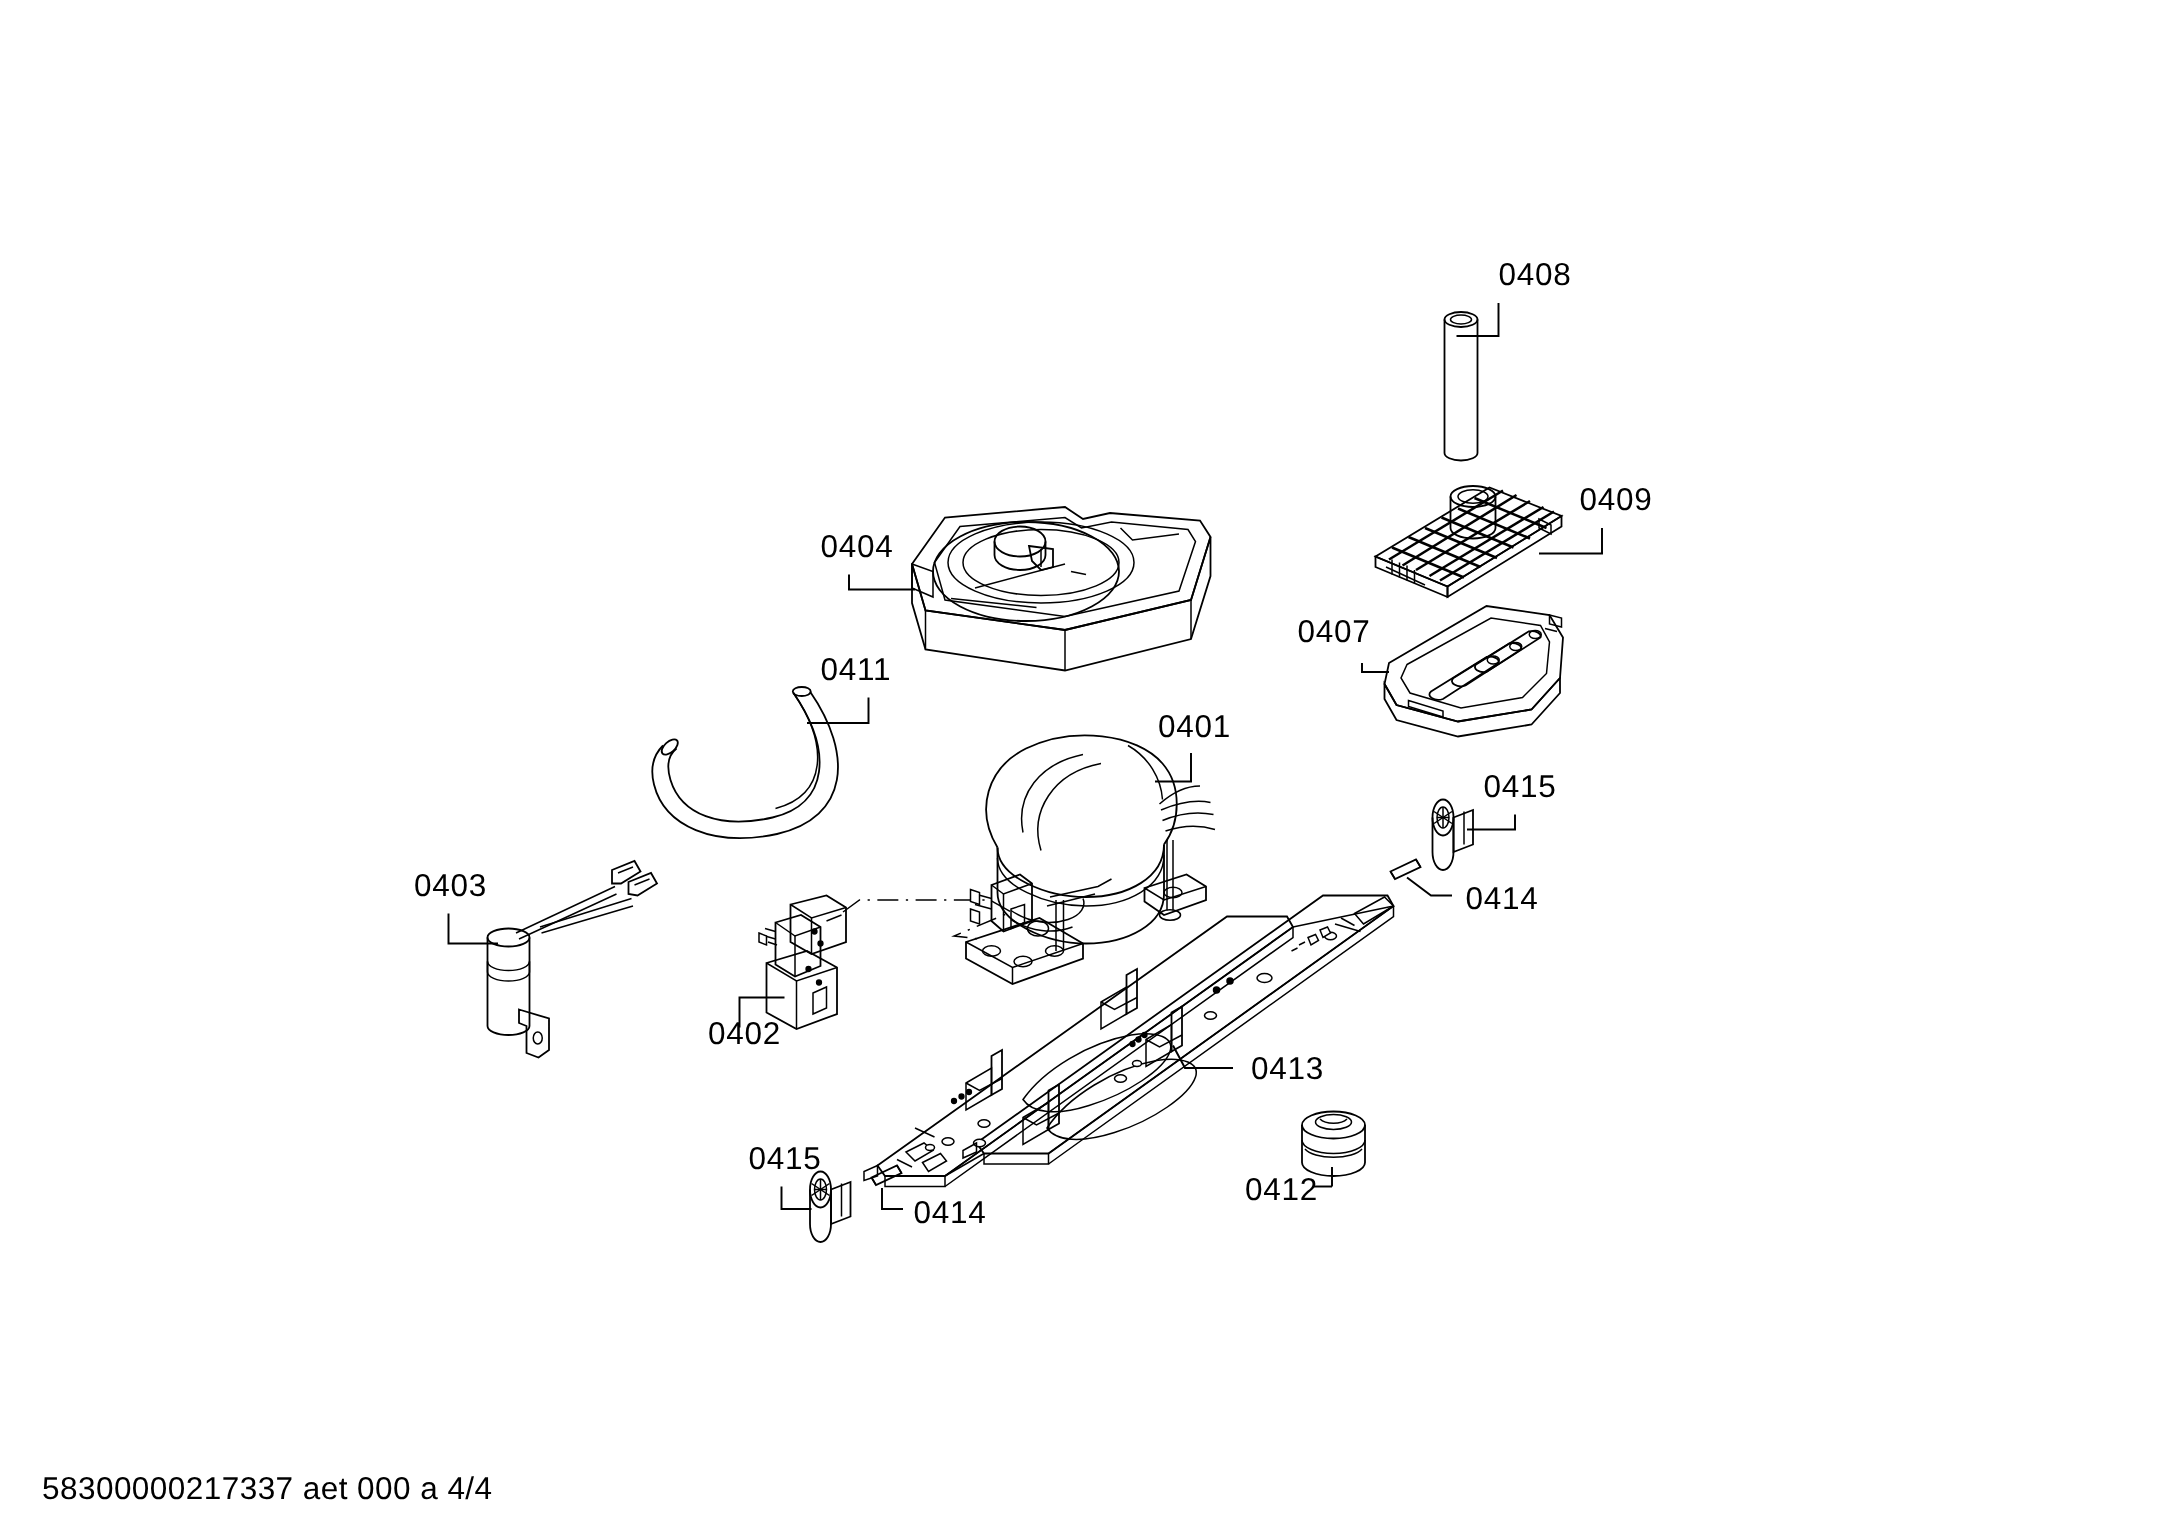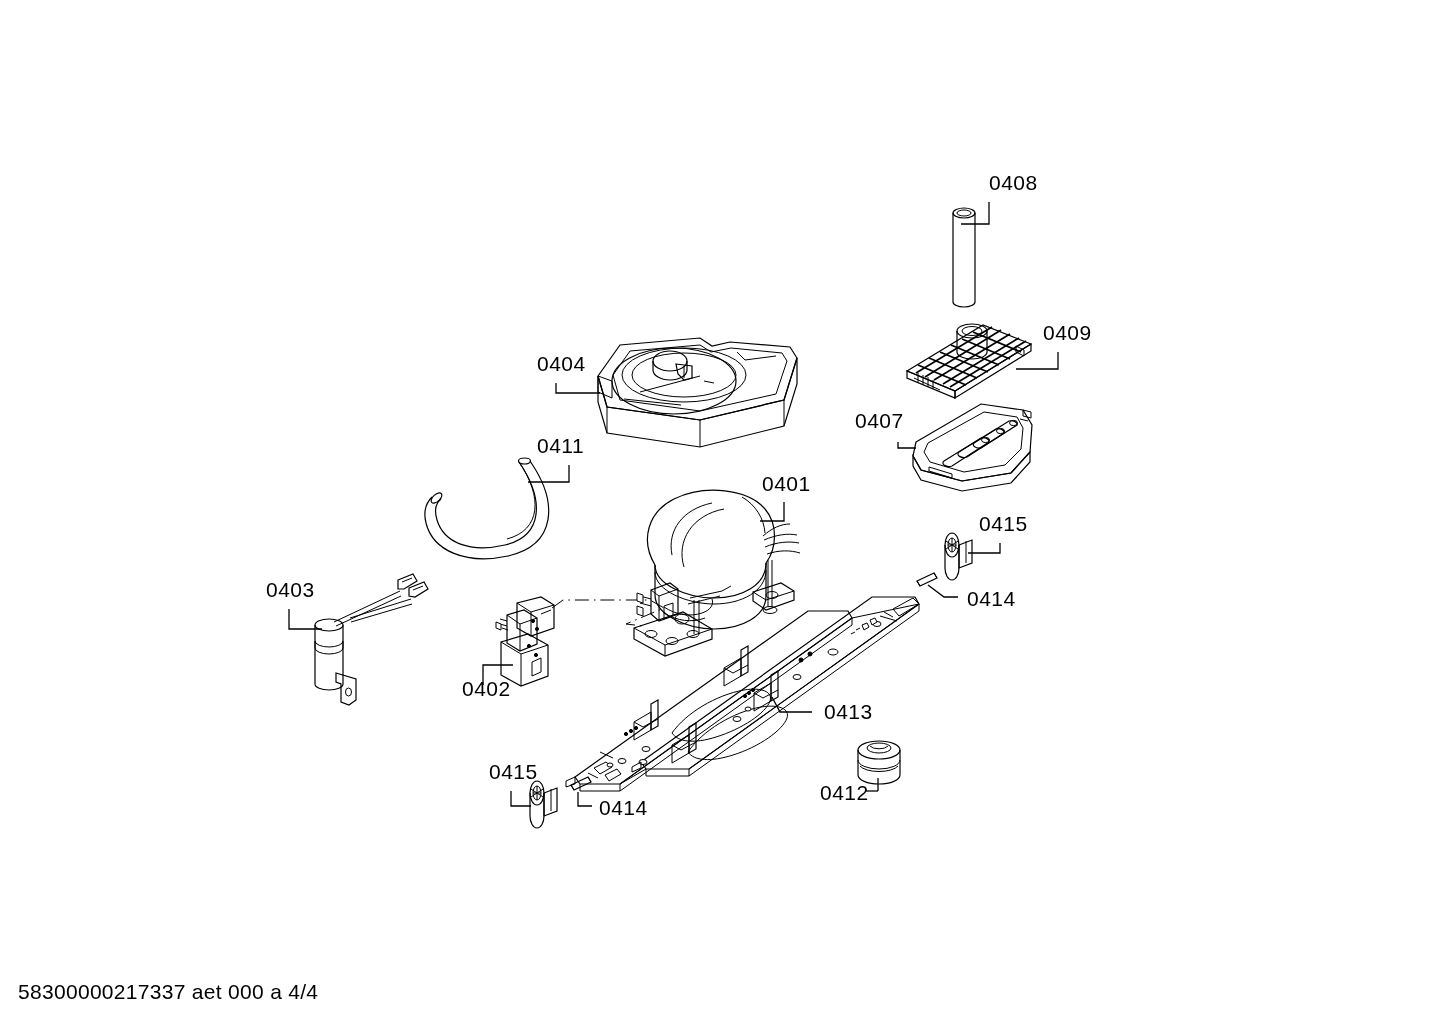--- a/index.html
+++ b/index.html
@@ -10,21 +10,21 @@
   }
   body {
     width: 1442px;
     height: 1019px;
     position: relative;
     font-family: "Liberation Sans", sans-serif;
     overflow: hidden;
   }
   #diagram-root {
     position: absolute;
-    left: 0; top: 0;
+    left: 10px; top: 0;
     width: 1410px;
     height: 1019px;
     border-radius: 31px;
   }
   svg.sheet {
     display: block;
     width: 1442px;
     height: 1019px;
     background: #ffffff;
   }

